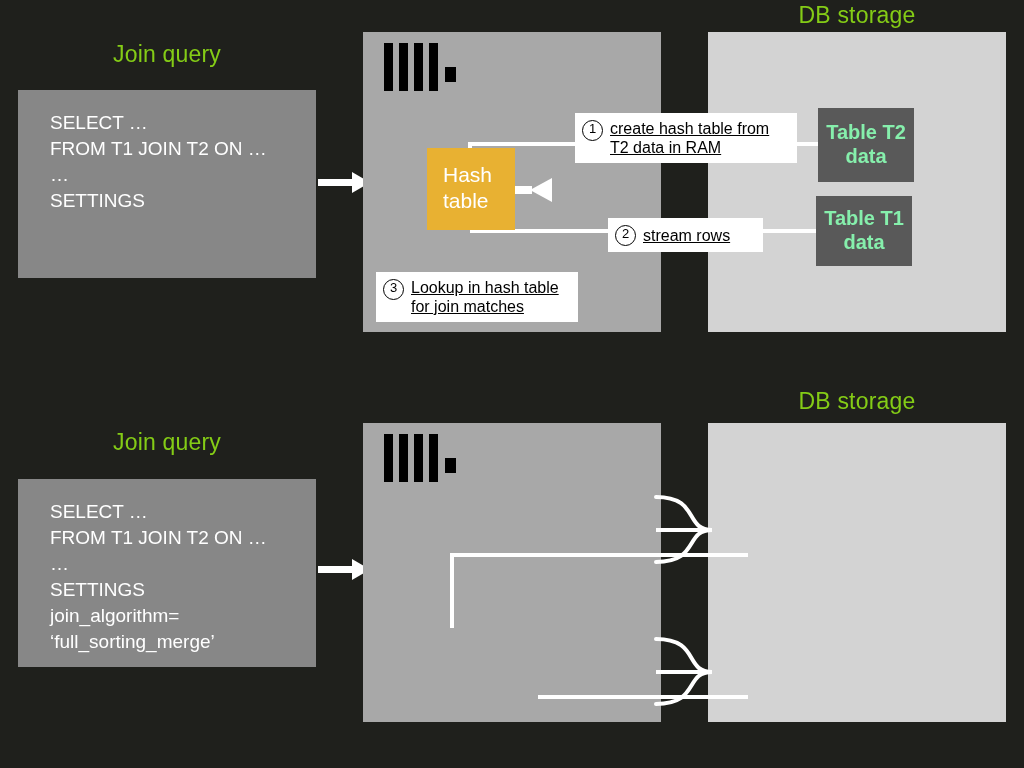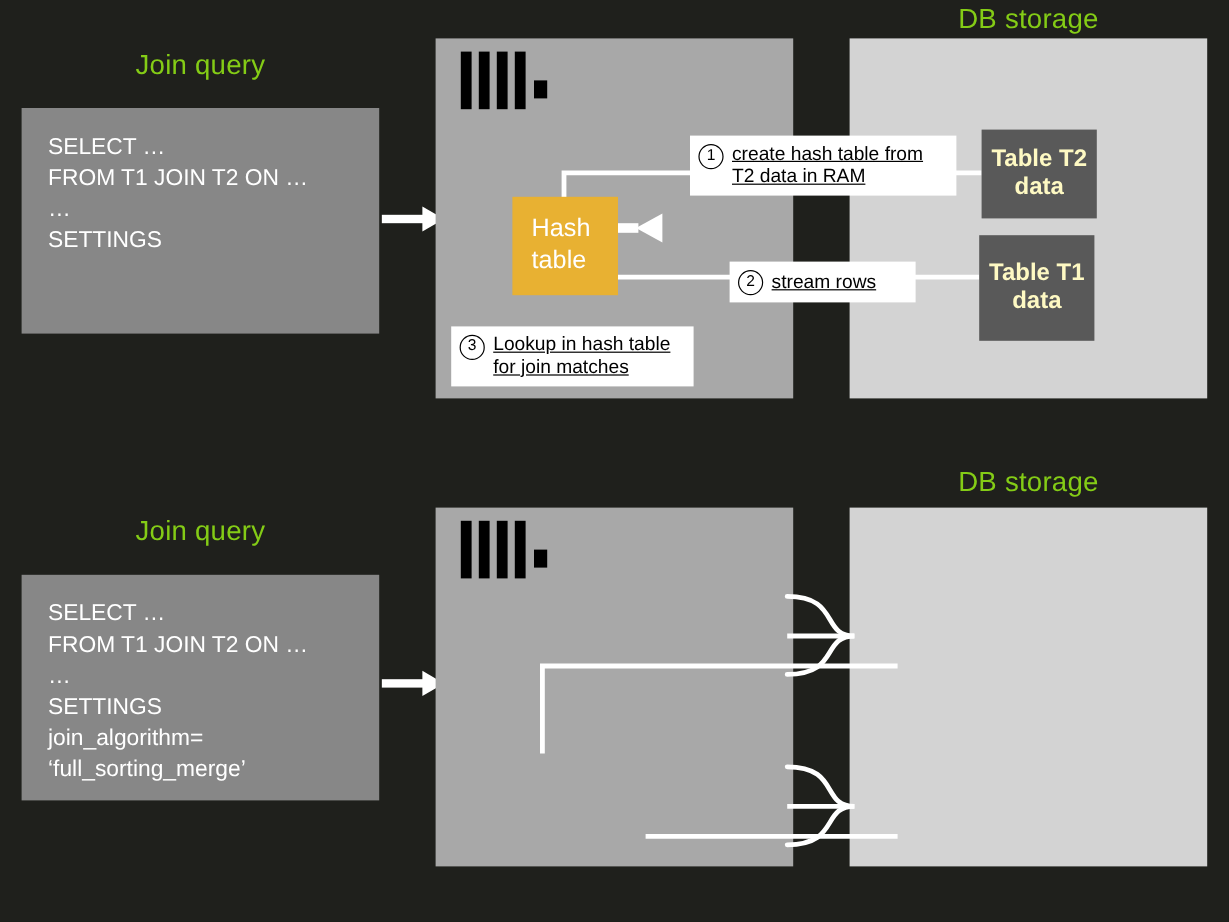--- a/index.html
+++ b/index.html
@@ -30,21 +30,21 @@
     font-size: 23px;
     font-weight: 400;
     text-align: center;
     letter-spacing: 0.2px;
     white-space: nowrap;
   }
 
   
   .query-box {
     background: #878787;
-    padding: 20px 22px;
+    padding: 20px 32px;
   }
   .query-line {
     color: #ffffff;
     font-size: 19px;
     line-height: 26px;
     white-space: nowrap;
   }
   .q-accent { color: #ffffff; }
   .q-muted-dots { letter-spacing: 1px; }
 
@@ -67,21 +67,21 @@
     width: 11px;
     height: 15px;
   }
 
   
   .db-panel { background: #d3d3d3; }
 
   
   .table-chip {
     background: #595959;
-    color: #fef9c3;
+    color: #86efac;
     display: flex;
     align-items: center;
     justify-content: center;
     text-align: center;
     font-weight: bold;
     line-height: 1.18;
   }
 
   
   .hash-block {
@@ -161,21 +161,21 @@
     <svg class="conn" style="left:0;top:0;width:1024px;height:384px;">
 
       <path d="M 818 144 L 470 144 L 470 190" stroke="#ffffff" stroke-width="4" fill="none"></path>
 
       <path d="M 816 231 L 470 231" stroke="#ffffff" stroke-width="4" fill="none"></path>
 
       <polygon points="530,190 552,178 552,202" fill="#ffffff"></polygon>
       <rect x="470" y="186" width="62" height="8" fill="#ffffff"></rect>
     </svg>
 
-    <div class="abs hash-block" style="left:427px;top:164px;width:88px;height:82px;">
+    <div class="abs hash-block" style="left:427px;top:148px;width:88px;height:82px;">
       <div>Hash</div>
       <div>table</div>
     </div>
 
     <div class="abs callout" style="left:575px;top:113px;width:222px;">
       <span class="step-num">1</span>
       <span class="callout-text">create hash table from
 T2 data in RAM</span>
     </div>
 
@@ -186,21 +186,21 @@
 
     <div class="abs callout" style="left:376px;top:272px;width:202px;">
       <span class="step-num">3</span>
       <span class="callout-text">Lookup in hash table
 for join matches</span>
     </div>
 
     <div class="abs table-chip" style="left:818px;top:108px;width:96px;height:74px;font-size:20px;white-space:pre-line;">Table T2
 data</div>
 
-    <div class="abs table-chip" style="left:816px;top:196px;width:96px;height:88px;font-size:20px;white-space:pre-line;">Table T1
+    <div class="abs table-chip" style="left:816px;top:196px;width:96px;height:70px;font-size:20px;white-space:pre-line;">Table T1
 data</div>
   </div>
 
   <div class="abs" style="left:0;top:384px;width:1024px;height:384px;">
 
     <div class="abs section-title" style="left:18px;top:45px;width:298px;">Join query</div>
 
     <div class="abs section-title" style="left:708px;top:4px;width:298px;">DB storage</div>
 
     <div class="abs query-box" style="left:18px;top:95px;width:298px;height:188px;">

